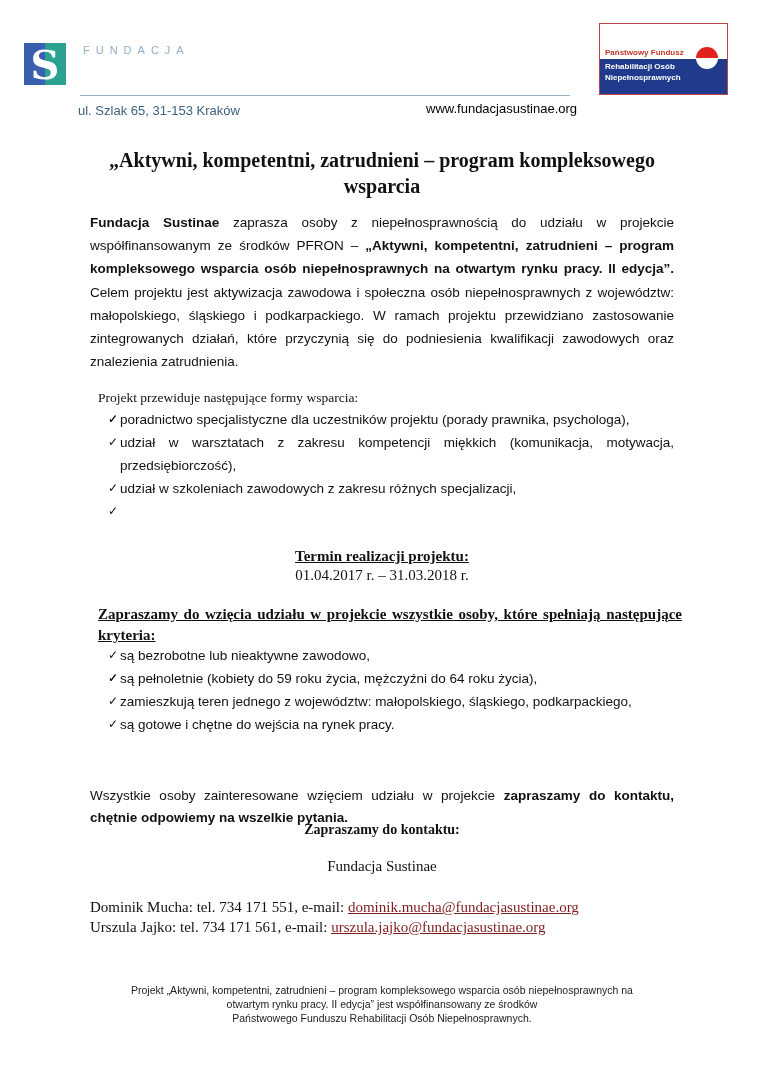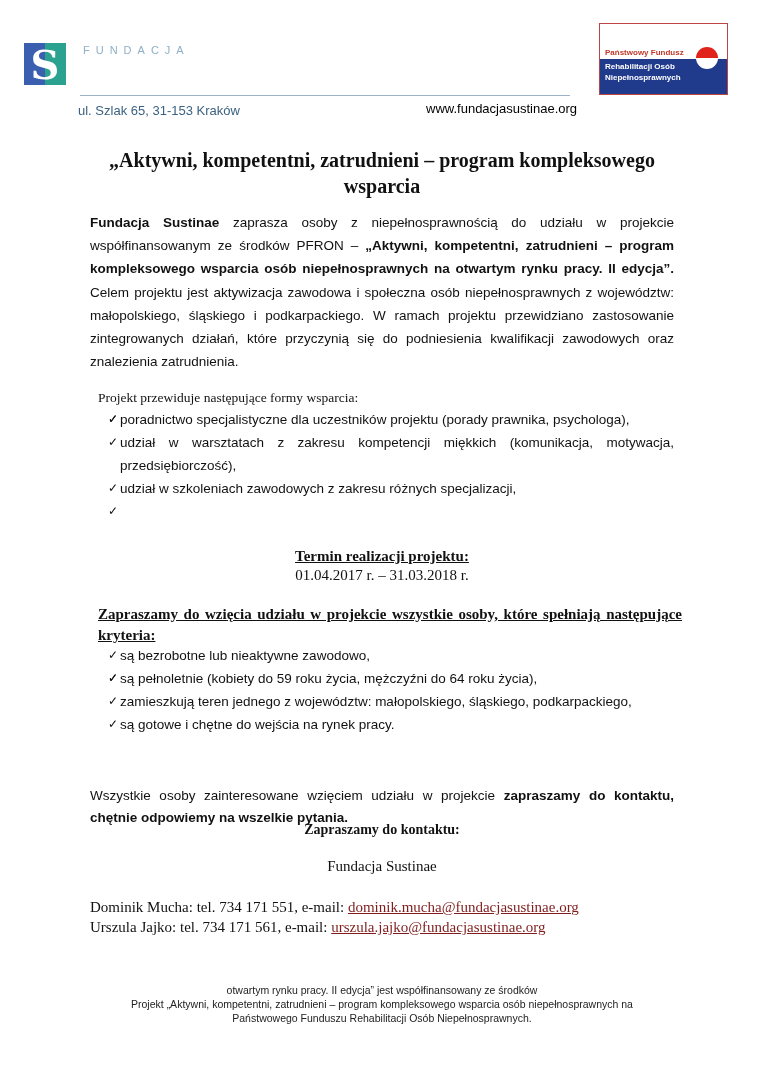--- a/index.html
+++ b/index.html
@@ -103,17 +103,17 @@
   </ul>
 
   <div class="closing"><span>Wszystkie osoby zainteresowane wzięciem udziału w projekcie </span><b>zapraszamy do kontaktu, chętnie odpowiemy na wszelkie pytania.</b></div>
 
   <div class="contact-h">Zapraszamy do kontaktu:</div>
   <div class="contact-org">Fundacja Sustinae</div>
   <div class="person p1"><span>Dominik Mucha: tel. 734 171 551, e-mail: </span><a>dominik.mucha@fundacjasustinae.org</a></div>
   <div class="person p2"><span>Urszula Jajko: tel. 734 171 561, e-mail: </span><a>urszula.jajko@fundacjasustinae.org</a></div>
 
   <div class="footer">
+    <div>Projekt  „Aktywni, kompetentni, zatrudnieni – program kompleksowego wsparcia osób niepełnosprawnych na</div>
     <div>otwartym rynku pracy. II edycja” jest współfinansowany ze środków</div>
-    <div>Projekt  „Aktywni, kompetentni, zatrudnieni – program kompleksowego wsparcia osób niepełnosprawnych na</div>
     <div>Państwowego Funduszu Rehabilitacji Osób Niepełnosprawnych.</div>
   </div>
 </div>
 
 </body></html>

